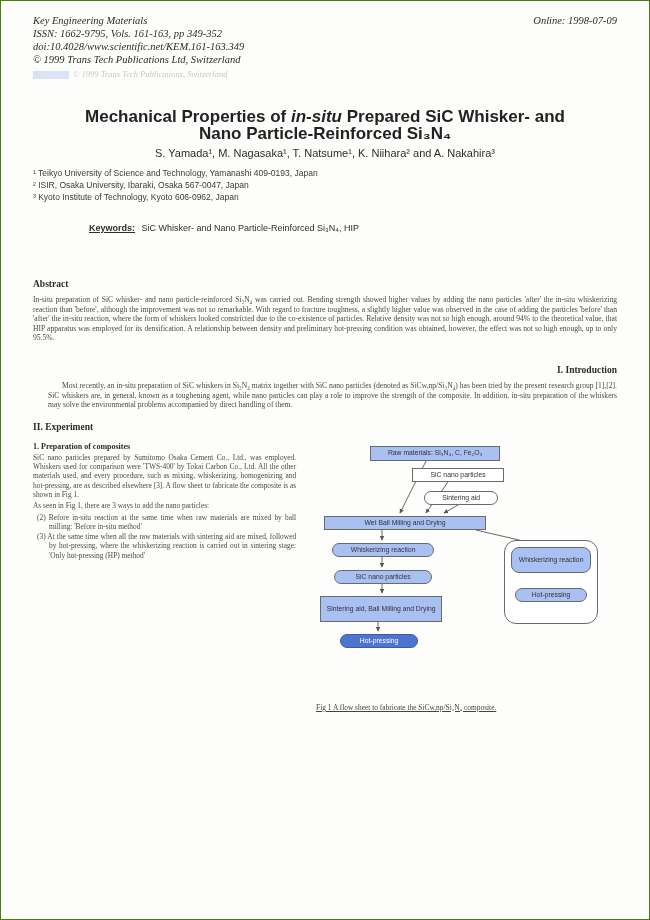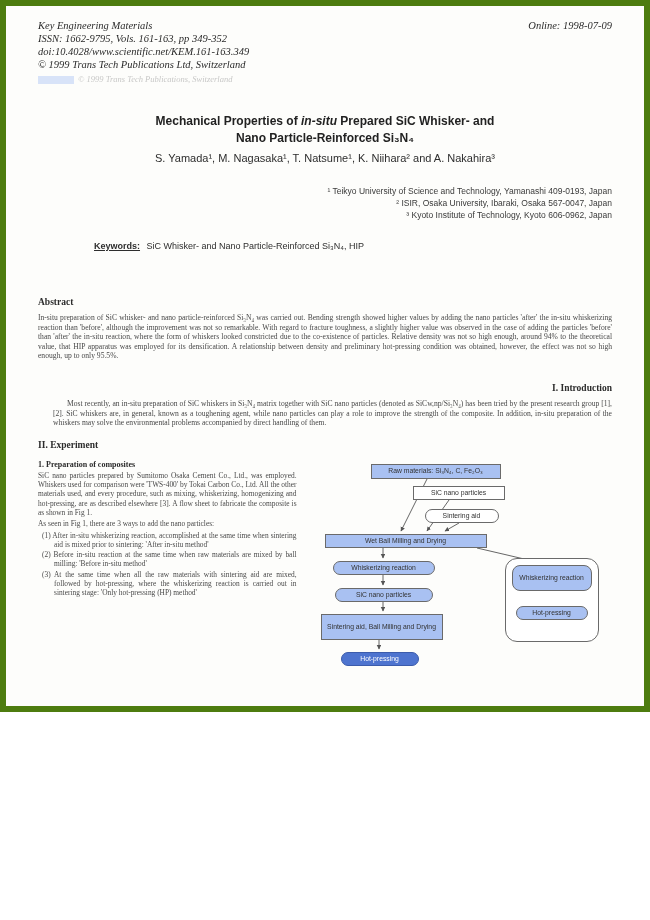--- a/index.html
+++ b/index.html
@@ -1,32 +1,32 @@
 <!DOCTYPE html>
 <html style="--highlight: #a9c1f2; --highlight-strong: #4e74cf;"><head>
 <meta charset="utf-8">
 <style>
   html,body{margin:0;padding:0;background:#ffffff;}
   .page{
-    width:650px;height:712px;box-sizing:border-box;position:relative;
+    width:650px;height:920px;box-sizing:border-box;position:relative;
     background:#fdfdfb;color:#3d3d3d;overflow:hidden;
     font-family:"Liberation Serif", serif;
     padding:13px 32px 0 32px;
-    border:6px solid #4d7c0f;
+    border:1px solid #4d7c0f;
   }
   
   .hdr{font-style:italic;font-size:10.5px;line-height:13px;color:#2b2b2b;}
   .hdr-row{display:flex;justify-content:space-between;}
   .faded{margin-top:2px;font-size:8.5px;color:#9a9a9a;opacity:.55;filter:blur(.4px);font-style:italic;}
   .sel-patch{display:inline-block;width:36px;height:8px;background:var(--highlight,#a9c1f2);opacity:.8;vertical-align:middle;margin-right:4px;}
   
   .title{margin:27px 0 0 0;text-align:center;font-family:"Liberation Sans",sans-serif;
-    font-size:12px;font-weight:bold;line-height:17px;color:#222;}
+    font-size:17px;font-weight:bold;line-height:17px;color:#222;}
   .authors{margin-top:5px;text-align:center;font-family:"Liberation Sans",sans-serif;font-size:11px;color:#2d2d2d;}
-  .affils{margin-top:21px;text-align:right;font-family:"Liberation Sans",sans-serif;font-size:8.5px;line-height:12px;color:#3a3a3a;}
+  .affils{margin-top:8px;text-align:left;font-family:"Liberation Sans",sans-serif;font-size:8.5px;line-height:12px;color:#3a3a3a;}
   
   .keywords{margin:20px 0 0 56px;font-family:"Liberation Sans",sans-serif;font-size:9px;color:#2e2e2e;}
   .kw-label{font-weight:bold;text-decoration:underline;margin-right:4px;margin-top:20px;}
   
   .sect-h{margin:0;font-size:9.5px;font-weight:bold;color:#2c2c2c;}
   .abstract-h{margin-top:46px;}
   .body-p{margin:6px 0 0 0;font-size:7.6px;line-height:9.6px;text-align:justify;color:#484848;}
   .intro-h{margin-top:22px;text-align:right;}
   .intro-p{text-indent:14px;margin-left:15px;}
   .exp-h{margin-top:12px;}
@@ -94,21 +94,20 @@
 
   <h3 class="sect-h exp-h">II. Experiment</h3>
 
   <div class="cols">
 
     <div class="col-left">
       <h4 class="sub-h">1. Preparation of composites</h4>
       <p class="col-p">SiC nano particles prepared by Sumitomo Osaka Cement Co., Ltd., was employed. Whiskers used for comparison were 'TWS-400' by Tokai Carbon Co., Ltd. All the other materials used, and every procedure, such as mixing, whiskerizing, homogenizing and hot-pressing, are as described elsewhere [3]. A flow sheet to fabricate the composite is as shown in Fig 1.</p>
       <p class="col-p">As seen in Fig 1, there are 3 ways to add the nano particles:</p>
       <ul class="items">
-        <li>(1) After in-situ whiskerizing reaction, accomplished at the same time when sintering aid is mixed prior to sintering: 'After in-situ method'</li>
         <li>(2) Before in-situ reaction at the same time when raw materials are mixed by ball milling: 'Before in-situ method'</li>
         <li>(3) At the same time when all the raw materials with sintering aid are mixed, followed by hot-pressing, where the whiskerizing reaction is carried out in sintering stage: 'Only hot-pressing (HP) method'</li>
       </ul>
     </div>
 
     <div class="col-right">
       <div class="flow">
         <svg viewBox="0 0 300 252" aria-hidden="true">
           <defs>
             <marker id="ah" markerWidth="6" markerHeight="6" refX="4.5" refY="2.5" orient="auto">

